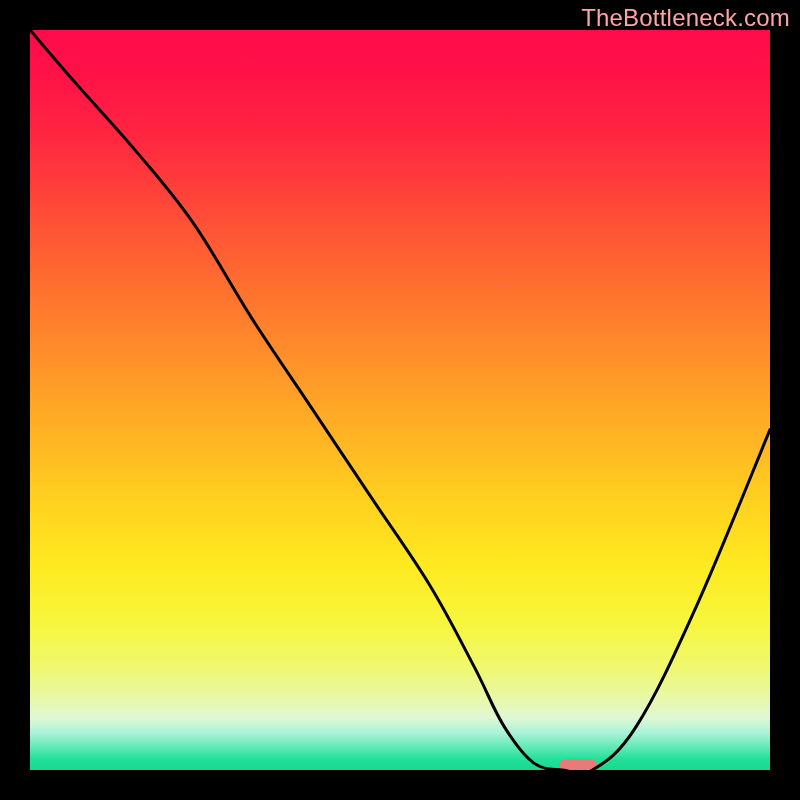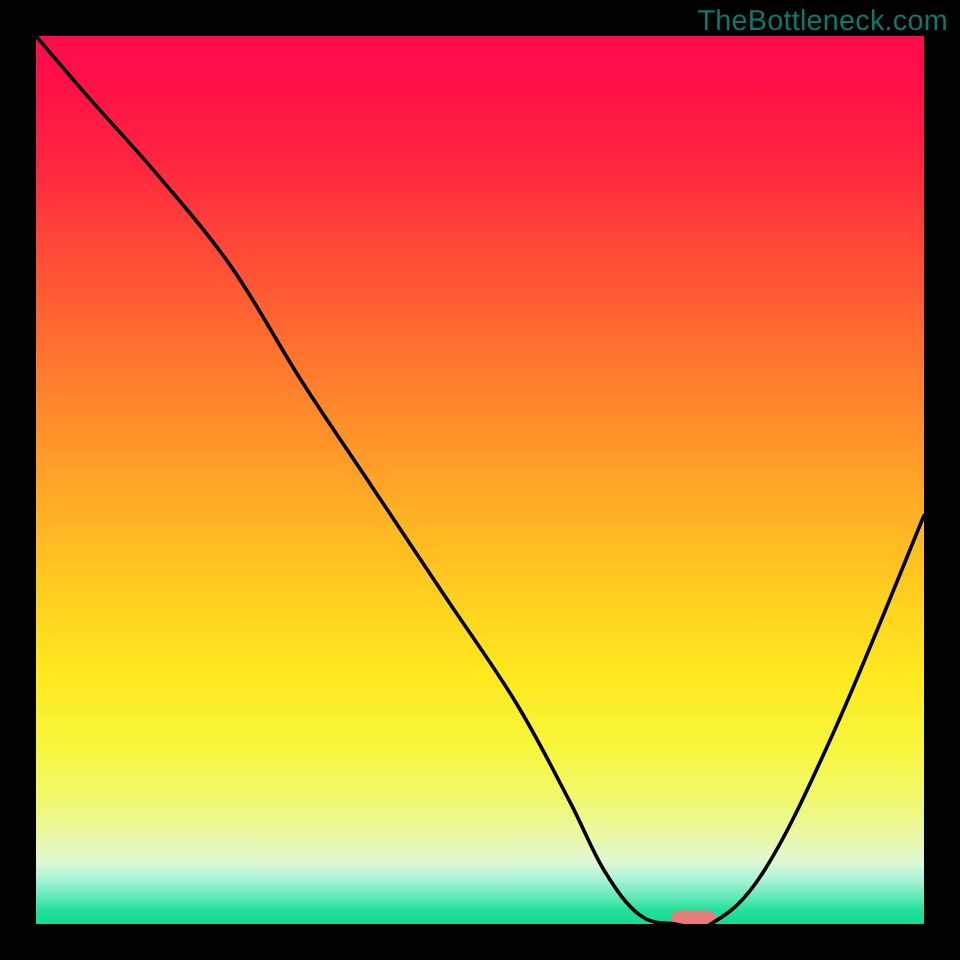--- a/index.html
+++ b/index.html
@@ -16,21 +16,21 @@
     height: 800px;
     background: #000;
   }
   .watermark {
     position: absolute;
     top: 4px;
     right: 10px;
     font-family: Arial, Helvetica, sans-serif;
     font-size: 24px;
     font-weight: 500;
-    color: #0f766e;
+    color: #fca5a5;
     letter-spacing: 0.2px;
   }
   .plot {
     position: absolute;
     left: 30px;
     top: 30px;
     width: 740px;
     height: 740px;
     overflow: hidden;
   }

